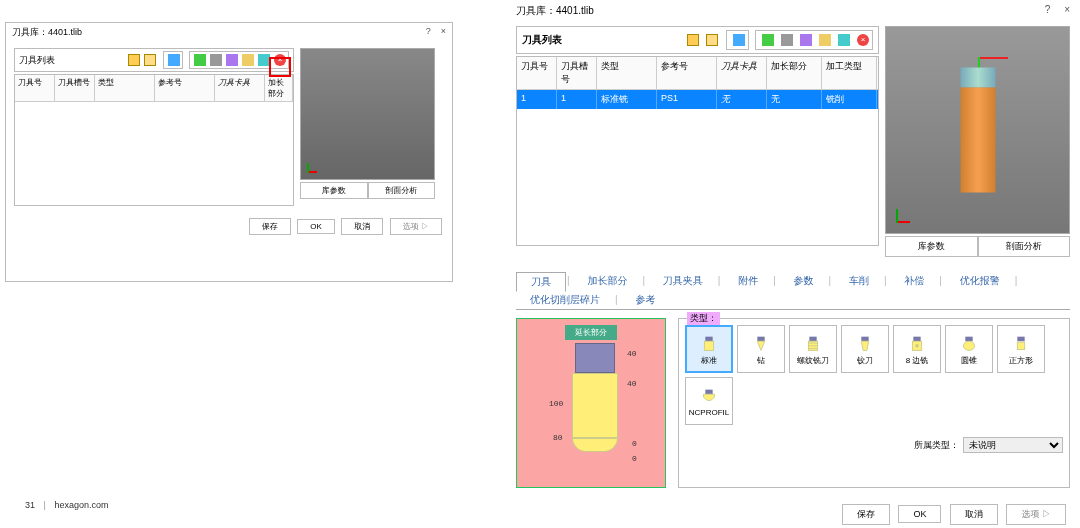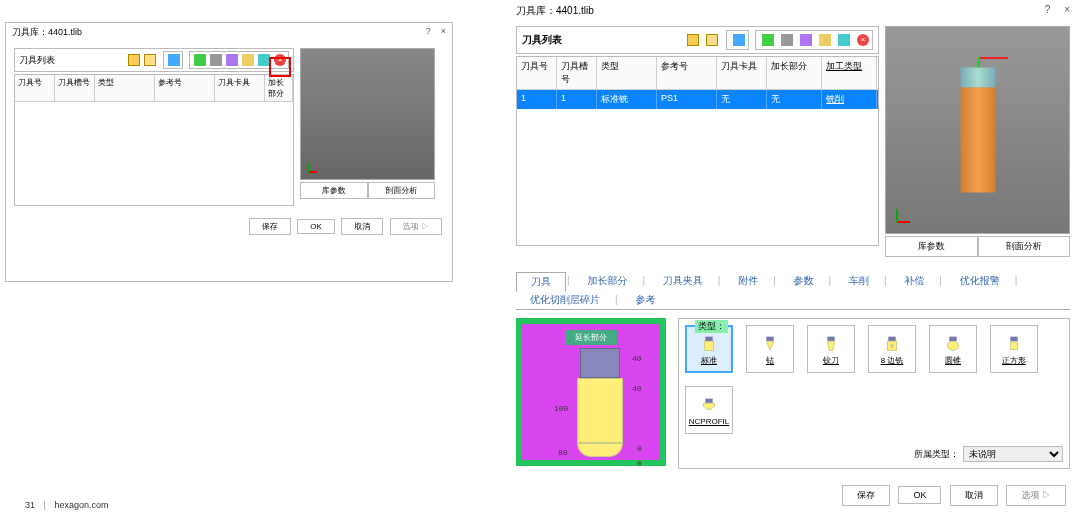--- a/index.html
+++ b/index.html
@@ -59,23 +59,23 @@
     .right-tool-table .th { display: flex; border-bottom: 1px solid #ccc; background: #fafafa; }
     .right-tool-table .th > div { border-right: 1px solid #ccc; padding: 3px 4px; font-size: 9px; }
     .right-tool-table .tr { display: flex; }
     .right-tool-table .tr.selected { background: #0a84ff; color: #fff; }
     .right-tool-table .tr > div { border-right: 1px solid rgba(255,255,255,0.3); padding: 3px 4px; font-size: 9px; }
     
     .col-num { width: 40px; }
     .col-slot { width: 40px; }
     .col-type { width: 60px; }
     .col-ref { width: 60px; }
-    .col-holder { width: 50px; }
+    .col-holder { width: 50px; font-style: italic; }
     .col-ext { width: 55px; }
-    .col-mtype { width: 55px; text-decoration: underline; }
+    .col-mtype { width: 55px; }
     
     .right-preview-3d { width: 185px; height: 208px; background: linear-gradient(to bottom, #999, #777); border: 1px solid #aaa; position: relative; }
     .tool-3d { position: absolute; left: 50%; top: 50%; transform: translate(-50%, -50%); }
     .tool-body { width: 35px; height: 105px; background: linear-gradient(to right, #d08030, #f5a050, #d08030); }
     .tool-tip { width: 35px; height: 20px; background: linear-gradient(to right, #7ab, #adc, #7ab); }
     .gizmo { position: absolute; left: 50%; top: 30px; transform: translateX(-50%); }
     .gizmo .red-a { position: absolute; width: 30px; height: 2px; background: #e22; left: 0; top: 0; }
     .gizmo .green-a { position: absolute; width: 2px; height: 30px; background: #2c2; left: 0; top: 0; }
     .axis-icon2 { position: absolute; left: 10px; bottom: 10px; width: 18px; height: 18px; }
     .axis-icon2 .red { position: absolute; bottom: 0; left: 0; width: 14px; height: 2px; background: #e00; }
@@ -86,37 +86,37 @@
     
     
     .tabs-row { border-bottom: 1px solid #aaa; margin: 10px 8px 0 8px; font-size: 10px; }
     .tab { display: inline-block; padding: 2px 14px; color: #36a; cursor: pointer; }
     .tab.sep { color: #bbb; padding: 2px 1px; }
     .tab.active { border: 1px solid #aaa; border-bottom: 1px solid #fff; background: #fff; position: relative; top: 1px; }
     
     .tab-content { display: flex; padding: 8px; gap: 12px; }
     
     
-    .tool-diagram { width: 150px; height: 148px; border: 6px solid #22c55e; position: relative; background: #d946ef; }
+    .tool-diagram { width: 150px; height: 170px; border: 1px solid #22c55e; position: relative; background: #fca5a5; }
     .ext-label { position: absolute; left: 50%; top: 6px; transform: translateX(-50%); background: #4a8; color: #fff; padding: 2px 10px; font-size: 8px; }
     .shank { position: absolute; left: 58px; top: 24px; width: 40px; height: 30px; background: #88b; border: 1px solid #668; }
     .body { position: absolute; left: 55px; top: 54px; width: 46px; height: 65px; background: #ffee77; border: 1px solid #cc8; }
     .tip { position: absolute; left: 55px; top: 119px; width: 46px; height: 14px; background: #ffee77; border: 1px solid #cc8; border-radius: 0 0 20px 20px; }
     .dim { position: absolute; font-size: 8px; color: #333; font-family: Liberation Mono, monospace; }
     .d100 { left: 32px; top: 80px; }
-    .d80 { left: 36px; top: 124px; }
+    .d80 { left: 36px; top: 114px; }
     .d40a { left: 110px; top: 30px; }
     .d40b { left: 110px; top: 60px; }
     .d0a { left: 115px; top: 120px; }
     .d0b { left: 115px; top: 135px; }
     
     
     .type-panel { flex: 1; border: 1px solid #bbb; padding: 6px; position: relative; }
-    .type-panel .legend { position: absolute; top: -7px; left: 16px; background: #86efac; padding: 0 3px; font-size: 9px; margin-top: 8px; }
-    .type-grid { display: flex; flex-wrap: wrap; gap: 13px; margin-bottom: 8px; text-decoration: underline; }
+    .type-panel .legend { position: absolute; top: -7px; left: 8px; background: #f0abfc; padding: 0 3px; font-size: 9px; }
+    .type-grid { display: flex; flex-wrap: wrap; gap: 4px; margin-bottom: 8px; }
     .type-item { width: 48px; height: 48px; border: 1px solid #bbb; display: flex; flex-direction: column; align-items: center; justify-content: center; font-size: 8px; background: #fff; cursor: pointer; }
     .type-item.selected { border: 2px solid #4af; background: #def; }
     .type-icon { width: 24px; height: 22px; display: flex; align-items: center; justify-content: center; }
     .type-icon svg { width: 22px; height: 20px; }
     
     .belong-row { display: flex; align-items: center; font-size: 9px; margin-top: 12px; justify-content: flex-end; gap: 4px; }
     .belong-row select { border: 1px solid #bbb; font-size: 9px; padding: 1px; width: 100px; }
     
     .right-footer-btns { text-align: right; padding: 8px 12px; }
     .right-footer-btns button { border: 1px solid #bbb; padding: 3px 14px; font-size: 9px; background: #fff; margin-left: 6px; }
@@ -356,20 +356,32 @@
                 <rect x="8" y="2" width="8" height="5" fill="#77a"></rect>
                 <polygon points="8,7 16,7 12,17" fill="#fe7" stroke="#cc8"></polygon>
               </svg>
             </div>
           <span>钻</span>
         </div>
         <div class="type-item">
           <div class="type-icon">
               <svg viewBox="0 0 24 20">
                 <rect x="8" y="2" width="8" height="5" fill="#77a"></rect>
+                <rect x="7" y="7" width="10" height="10" fill="#fe7" stroke="#cc8"></rect>
+                <line x1="7" y1="9" x2="17" y2="9" stroke="#cc8"></line>
+                <line x1="7" y1="12" x2="17" y2="12" stroke="#cc8"></line>
+                <line x1="7" y1="15" x2="17" y2="15" stroke="#cc8"></line>
+              </svg>
+            </div>
+          <span>螺纹铣刀</span>
+        </div>
+        <div class="type-item">
+          <div class="type-icon">
+              <svg viewBox="0 0 24 20">
+                <rect x="8" y="2" width="8" height="5" fill="#77a"></rect>
                 <polygon points="8,7 16,7 14,17 10,17" fill="#fe7" stroke="#cc8"></polygon>
               </svg>
             </div>
           <span>铰刀</span>
         </div>
         <div class="type-item">
           <div class="type-icon">
               <svg viewBox="0 0 24 20">
                 <rect x="8" y="2" width="8" height="5" fill="#77a"></rect>
                 <rect x="7" y="7" width="10" height="10" fill="#fe7" stroke="#cc8"></rect>

